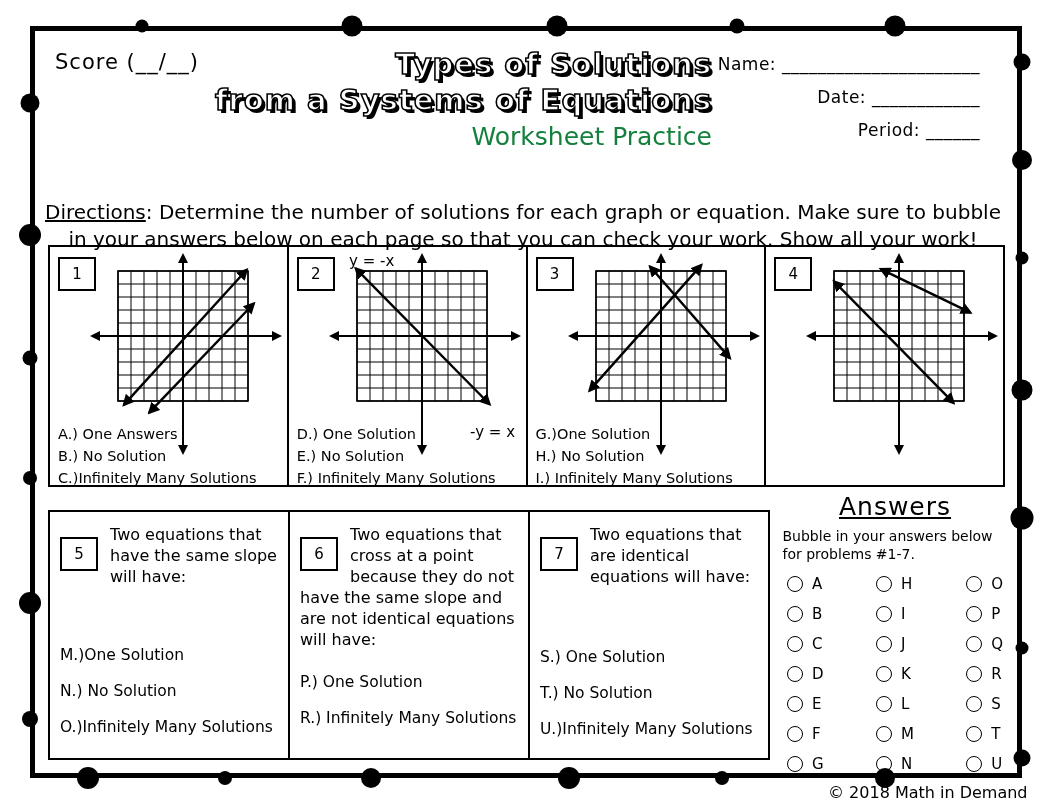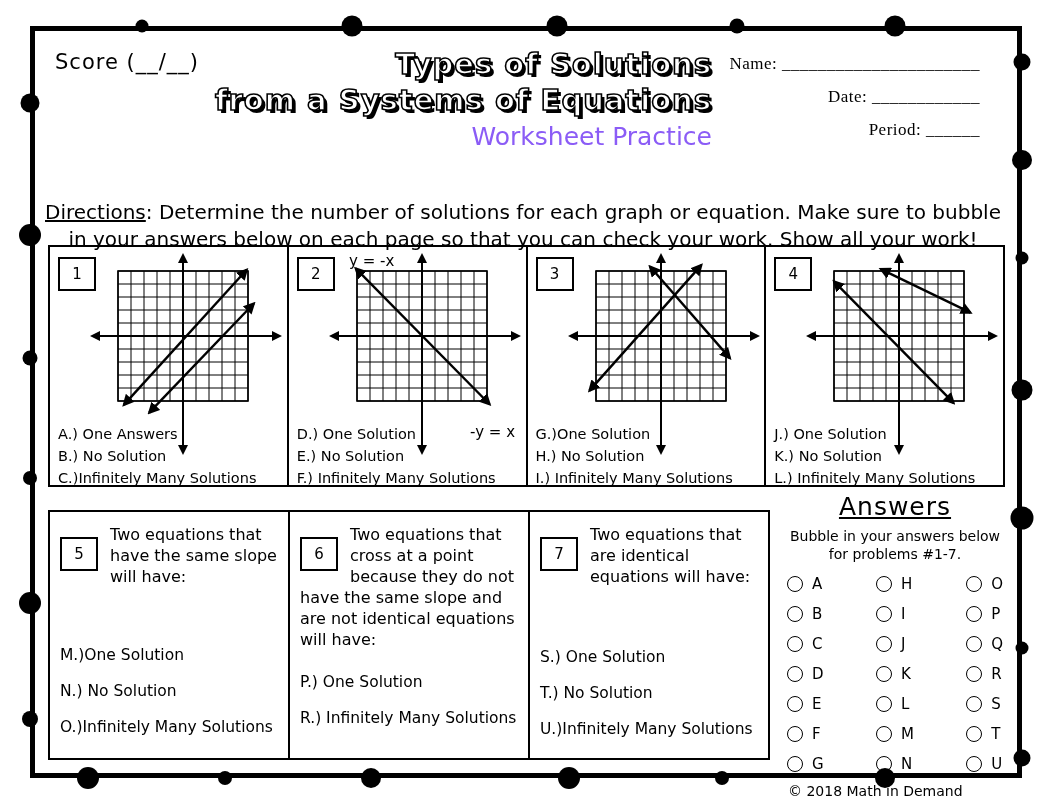--- a/index.html
+++ b/index.html
@@ -5,23 +5,23 @@
   html,body{margin:0;padding:0;background:#fff;}
   .page{position:relative;width:1052px;height:812px;background:#fff;overflow:hidden;
         font-family:"DejaVu Sans","Liberation Sans",sans-serif;color:#000;}
   .frame{position:absolute;left:30px;top:26px;width:992px;height:752px;border:5px solid #000;box-sizing:border-box;}
   .dot{position:absolute;background:#000;border-radius:50%;transform:translate(-50%,-50%);}
 
   .score{position:absolute;left:55px;top:50px;font-size:21px;letter-spacing:1px;}
   .title-block{position:absolute;left:180px;top:46px;width:532px;text-align:right;}
   .bubble{font-size:29px;font-weight:bold;letter-spacing:1px;color:#fff;line-height:36px;
           -webkit-text-stroke:1.6px #000;text-shadow:3px 3px 0 #000;}
-  .subtitle{font-size:25px;margin-top:4px;color:#8b5cf6;}
+  .subtitle{font-size:25px;margin-top:4px;color:#15803d;}
   .id-block{position:absolute;left:650px;top:54px;width:330px;text-align:right;font-size:17px;}
-  .id-block .row{margin-bottom:13px;letter-spacing:0.5px;white-space:nowrap;font-family:Liberation Serif, serif;}
+  .id-block .row{margin-bottom:13px;letter-spacing:0.5px;white-space:nowrap;}
 
   .directions{position:absolute;left:44px;top:179px;width:958px;text-align:center;
               font-size:20px;line-height:27px;}
   .directions .dir-label{text-decoration:underline;margin-top:29px;}
 
   .graph-row{position:absolute;left:48px;top:245px;width:957px;height:242px;border:2px solid #000;
              box-sizing:border-box;display:flex;}
   .g-cell{flex:1 1 0;position:relative;border-right:2px solid #000;}
   .g-cell:last-child{border-right:none;}
   .numbox{position:absolute;left:8px;top:10px;width:34px;height:30px;border:2px solid #000;
@@ -36,27 +36,27 @@
   .t-cell .numbox{position:static;float:left;margin:13px 12px 4px 0;}
   .t-prompt{padding-top:12px;font-size:16px;line-height:21px;}
   .t-options{font-size:15.5px;line-height:20px;}
   .t-options div{margin-bottom:16px;white-space:nowrap;}
   .t-cell:nth-child(1) .t-options{margin-top:58px;}
   .t-cell:nth-child(2) .t-options{margin-top:22px;}
   .t-cell:nth-child(3) .t-options{margin-top:60px;}
 
   .answers{position:absolute;left:775px;top:492px;width:240px;}
   .answers h3{margin:0;text-align:center;font-size:25px;font-weight:normal;text-decoration:underline;letter-spacing:1px;}
-  .answers .sub{margin:6px auto 0;width:225px;text-align:center;font-size:14px;line-height:18px;}
+  .answers .sub{margin:6px auto 0;width:225px;font-size:14px;line-height:18px;}
   .bubble-grid{display:flex;justify-content:space-between;padding:0 12px;margin-top:12px;}
   .b-row{display:flex;align-items:center;gap:9px;margin-bottom:12px;}
   .circle{width:16px;height:16px;border:1.6px solid #000;border-radius:50%;box-sizing:border-box;background:#fff;}
   .b-letter{font-size:15px;}
 
-  .copyright{position:absolute;left:788px;top:783px;font-size:14px;}
+  .copyright{position:absolute;left:828px;top:783px;font-size:16px;}
 
   svg .gridline{stroke:#000;stroke-width:1;fill:none;}
   svg .gridrect{stroke:#000;stroke-width:1.6;fill:none;}
   svg .axis{stroke:#000;stroke-width:2;fill:none;}
   svg .gline{stroke:#000;stroke-width:2.4;fill:none;}
   svg text{font-family:"DejaVu Sans","Liberation Sans",sans-serif;font-size:15px;fill:#000;}
 </style>
 </head>
 <body>
 
@@ -152,25 +152,20 @@
               <path d="M0,0 L10,5 L0,10 z" fill="#000"></path>
             </marker>
           </defs>
           <path d="M30,20H160M30,20V150M30,33H160M43,20V150M30,46H160M56,20V150M30,59H160M69,20V150M30,72H160M82,20V150M30,85H160M95,20V150M30,98H160M108,20V150M30,111H160M121,20V150M30,124H160M134,20V150M30,137H160M147,20V150M30,150H160M160,20V150" class="gridline"></path>
           <rect x="30" y="20" width="130" height="130" class="gridrect"></rect>
           <path d="M4,85 H192" class="axis" marker-start="url(#ah3)" marker-end="url(#ah3)"></path>
           <path d="M95,4 V202" class="axis" marker-start="url(#ah3)" marker-end="url(#ah3)"></path>
           <path d="M76.80000000000001,18.049999999999997 L166.5,61.6" class="gline" marker-start="url(#ah3)" marker-end="url(#ah3)"></path>
           <path d="M30,30.40000000000001 L149.6,151.95000000000002" class="gline" marker-start="url(#ah3)" marker-end="url(#ah3)"></path>
         </svg>
-        <div class="g-options">
-          <div>J.) One Solution</div>
-          <div>K.) No Solution</div>
-          <div>L.) Infinitely Many Solutions</div>
-        </div>
       </div>
     </section>
 
   <section class="text-row" id="text-row">
       <div class="t-cell">
         <div class="t-prompt"><div class="numbox">5</div>Two equations that have the same slope will have:</div>
         <div class="t-options">
           <div>M.)One Solution</div>
           <div>N.) No Solution</div>
           <div>O.)Infinitely Many Solutions</div>

